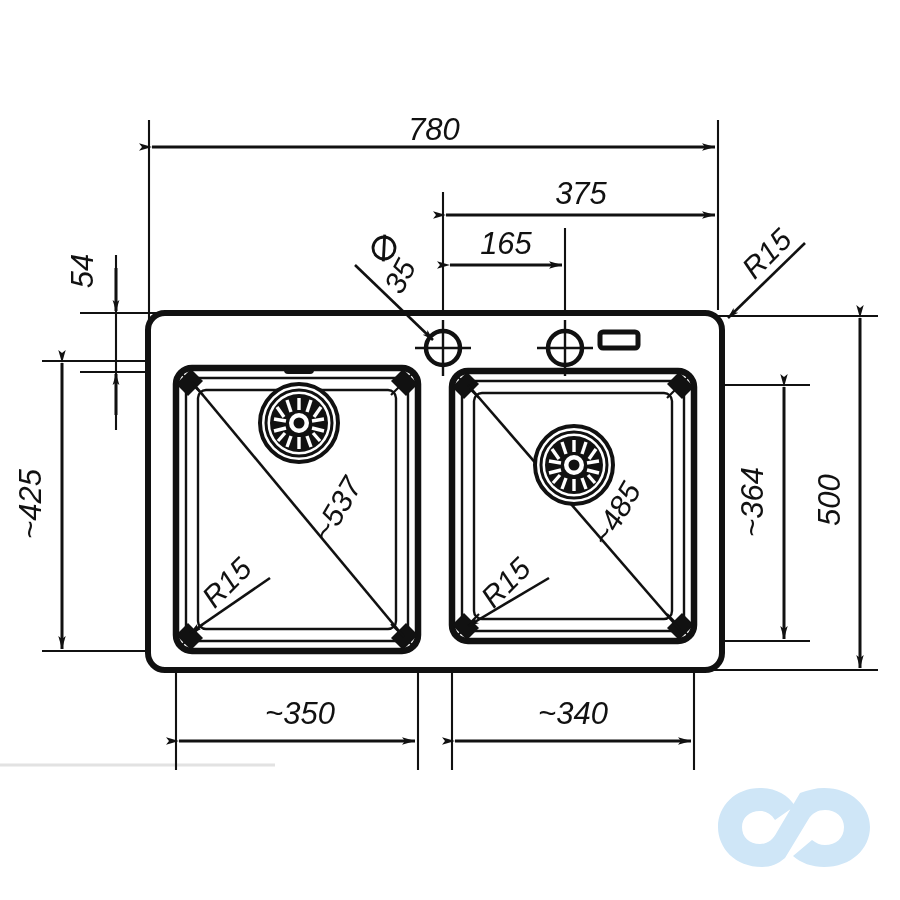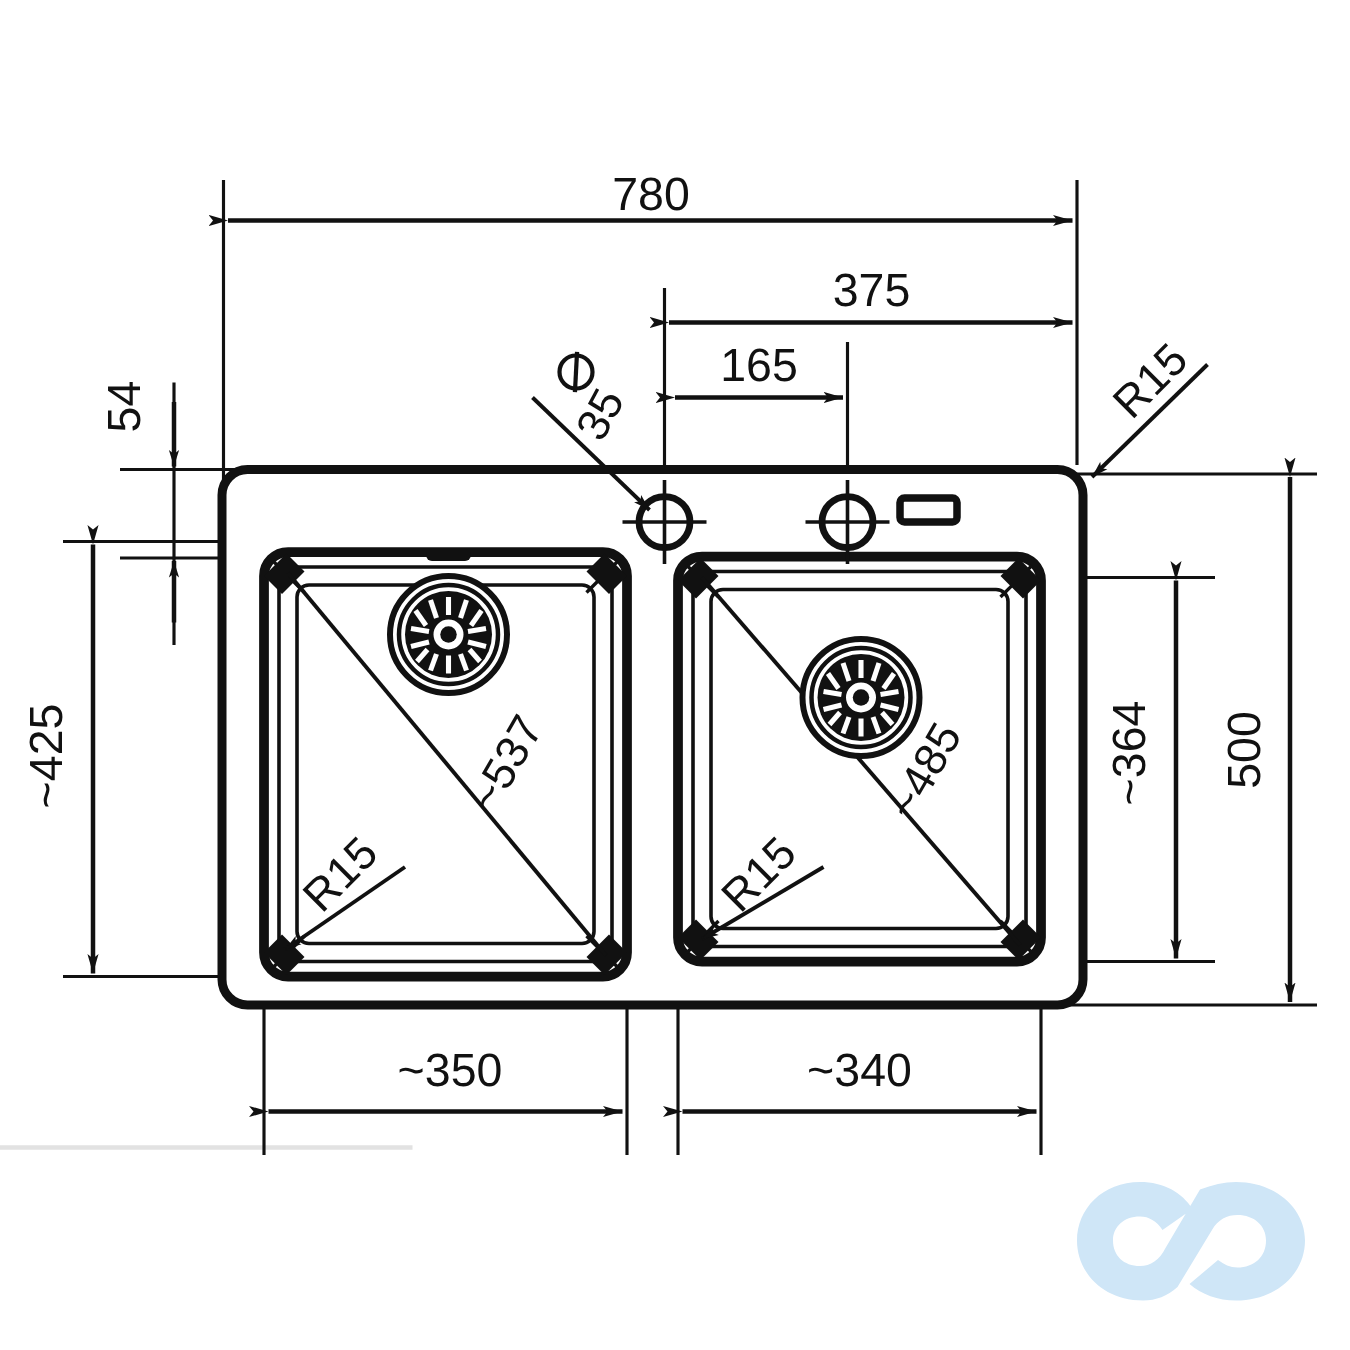--- a/index.html
+++ b/index.html
@@ -13,20 +13,21 @@
     height: 900px;
     font-family: "Liberation Sans", sans-serif;
     overflow: hidden;
     position: relative;
   }
   #drawing-root {
     position: absolute;
     top: 0; left: 0;
     width: 872px;
     height: 900px;
+    font-style: italic;
   }
   svg.cad {
     display: block;
     width: 900px;
     height: 900px;
   }
   text {
     font-family: "Liberation Sans", sans-serif;
     fill: #111111;
   }

